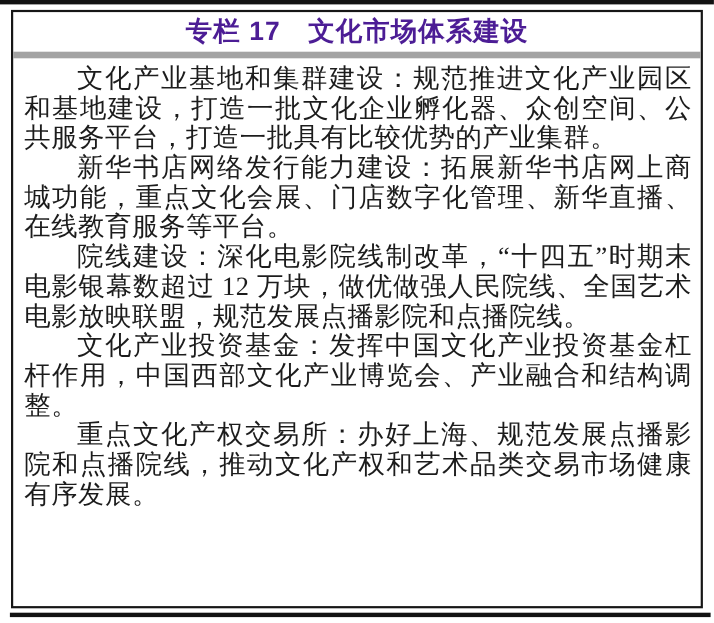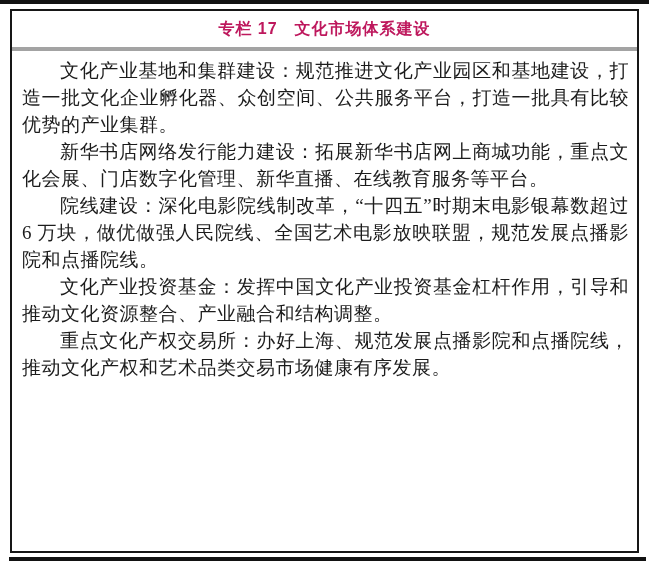--- a/index.html
+++ b/index.html
@@ -38,33 +38,33 @@
     top: 9px;
     width: 625px;
     height: 540px;
     border: 2px solid #161616;
     background: #ffffff;
     box-sizing: content-box;
   }
   .panel-title {
     height: 36px;
     line-height: 36px;
-    border-bottom: 4px solid #a3a3a3;
+    border-bottom: 6px solid #a3a3a3;
     text-align: center;
     font-family: "Liberation Sans", "DejaVu Sans", sans-serif;
     font-weight: bold;
-    font-size: 16px;
+    font-size: 24px;
     letter-spacing: 1px;
-    color: #be185d;
+    color: #4c1d95;
     white-space: nowrap;
     overflow: hidden;
   }
   .panel-body {
     padding: 6px 8px 8px 10px;
-    font-size: 19px;
+    font-size: 24px;
     line-height: 27px;
     text-align: justify;
     text-justify: inter-ideograph;
     letter-spacing: 0.5px;
     overflow: hidden;
   }
   .panel-body p {
     margin: 0;
     padding: 0;
     text-indent: 2em;
@@ -73,19 +73,19 @@
 </head>
 <body>
 
 <div class="top-rule"></div>
 
 <div class="panel">
   <div class="panel-title">专栏 17　文化市场体系建设</div>
   <div class="panel-body">
     <p>文化产业基地和集群建设：规范推进文化产业园区和基地建设，打造一批文化企业孵化器、众创空间、公共服务平台，打造一批具有比较优势的产业集群。</p>
     <p>新华书店网络发行能力建设：拓展新华书店网上商城功能，重点文化会展、门店数字化管理、新华直播、在线教育服务等平台。</p>
-    <p>院线建设：深化电影院线制改革，“十四五”时期末电影银幕数超过 6 万块，做优做强人民院线、全国艺术电影放映联盟，规范发展点播影院和点播院线。</p>
-    <p>文化产业投资基金：发挥中国文化产业投资基金杠杆作用，引导和推动文化资源整合、产业融合和结构调整。</p>
+    <p>院线建设：深化电影院线制改革，“十四五”时期末电影银幕数超过 12 万块，做优做强人民院线、全国艺术电影放映联盟，规范发展点播影院和点播院线。</p>
+    <p>文化产业投资基金：发挥中国文化产业投资基金杠杆作用，中国西部文化产业博览会、产业融合和结构调整。</p>
     <p>重点文化产权交易所：办好上海、规范发展点播影院和点播院线，推动文化产权和艺术品类交易市场健康有序发展。</p>
   </div>
 </div>
 
 <div class="bottom-rule"></div>
 
 </body></html>

